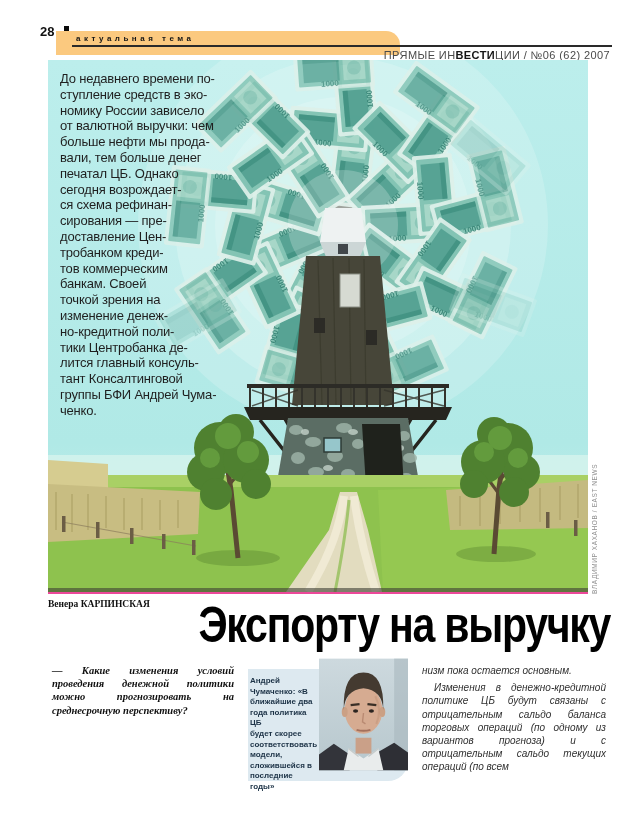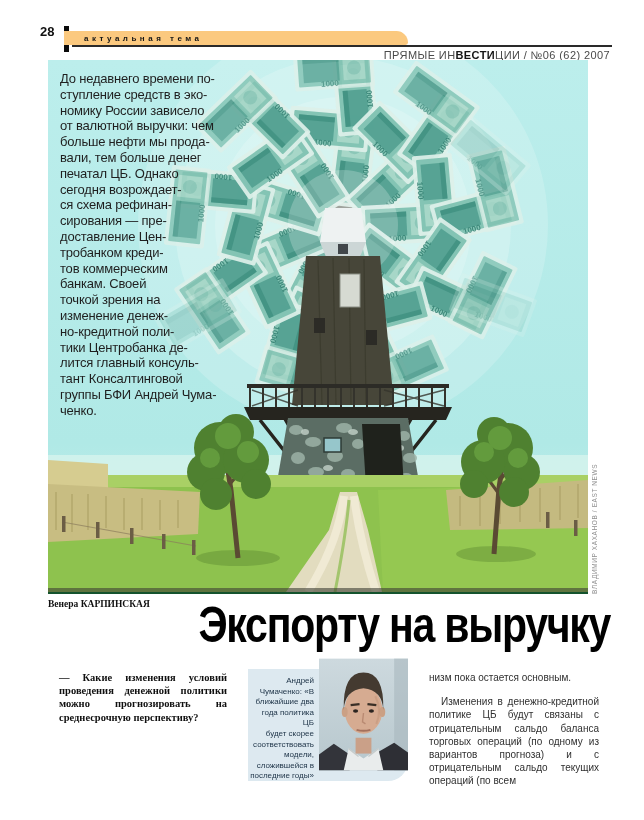--- a/index.html
+++ b/index.html
@@ -2,32 +2,32 @@
 <html><head>
 <meta charset="utf-8">
 <style>
   html,body{margin:0;padding:0;background:#ffffff;}
   #page{position:relative;width:644px;height:820px;background:#ffffff;overflow:hidden;
         font-family:"Liberation Sans",sans-serif;}
 
   
   .page-number{position:absolute;left:40px;top:24px;font-size:13px;font-weight:bold;color:#111;}
   .header-vbar{position:absolute;left:64px;top:26px;width:5px;height:26px;background:#0a0a0a;}
-  .section-bar{position:absolute;left:64px;top:31px;width:344px;height:14px;
+  .section-bar{position:absolute;left:56px;top:31px;width:344px;height:24px;
                border-top-right-radius:14px;border-bottom-right-radius:3px;}
   .section-label{position:absolute;left:20px;top:3px;font-size:8px;font-weight:bold;
                  letter-spacing:3.5px;color:#151515;}
   .header-rule{position:absolute;left:72px;top:45px;width:540px;height:2px;background:#2a2a2a;}
   .journal-line{position:absolute;top:49px;right:34px;font-size:11px;color:#4a4a4a;
                 letter-spacing:.4px;white-space:nowrap;}
   .journal-line b{color:#161616;}
 
   
   .main-image{position:absolute;left:48px;top:60px;width:540px;height:532px;overflow:hidden;
-              border-bottom:2px solid #14532d;}
+              border-bottom:2px solid #ec4899;}
   .main-image svg{position:absolute;left:0;top:0;}
   .standfirst{position:absolute;left:12px;top:11px;width:206px;
               font-size:13px;line-height:15.8px;color:#1f1f1f;letter-spacing:-.2px;
               white-space:pre-line;z-index:5;}
   .note-denom{font:bold 8px "Liberation Sans",sans-serif;fill:#2c7a6c;opacity:.8;}
 
   .photo-credit{position:absolute;left:591px;top:448px;height:146px;width:11px;
                 writing-mode:vertical-rl;transform:rotate(180deg);
                 font-size:6.5px;color:#8f8f8f;letter-spacing:.6px;white-space:nowrap;}
 
@@ -36,28 +36,28 @@
           font-size:9.5px;font-weight:bold;color:#111;}
   .headline{position:absolute;right:34px;top:599px;font-size:50px;line-height:52px;
             font-weight:bold;color:#000;letter-spacing:-1.5px;white-space:nowrap;
             transform:scaleX(.82);transform-origin:100% 50%;}
 
   
   .col{position:absolute;top:660px;font-size:10px;line-height:13.2px;color:#303030;
        text-align:justify;}
   .col-left{left:48px;width:190px;}
   .col-right{left:418px;width:192px;}
-  .col p{margin:11px;}
+  .col p{margin:4px;font-style:italic;}
   .q{font-family:"Liberation Serif",serif;font-weight:bold;font-size:10.5px;color:#101010;}
   .indent{text-indent:12px;}
 
   .caption-box{position:absolute;left:248px;top:669px;width:160px;height:112px;
                border-bottom-right-radius:20px;}
-  .caption-text{position:absolute;left:250px;top:676px;width:64px;text-align:right;
-                font-size:8px;font-weight:normal;line-height:10.6px;color:#1c3246;
+  .caption-text{position:absolute;left:250px;top:676px;width:64px;
+                font-size:8px;font-weight:bold;line-height:10.6px;color:#1c3246;
                 white-space:pre-line;}
   .portrait{position:absolute;left:319px;top:658px;width:89px;height:113px;overflow:hidden;}
 </style>
 </head>
 <body>
 
 <div id="page">
 
   <div class="page-number">28</div>
   <div class="header-vbar"></div>

